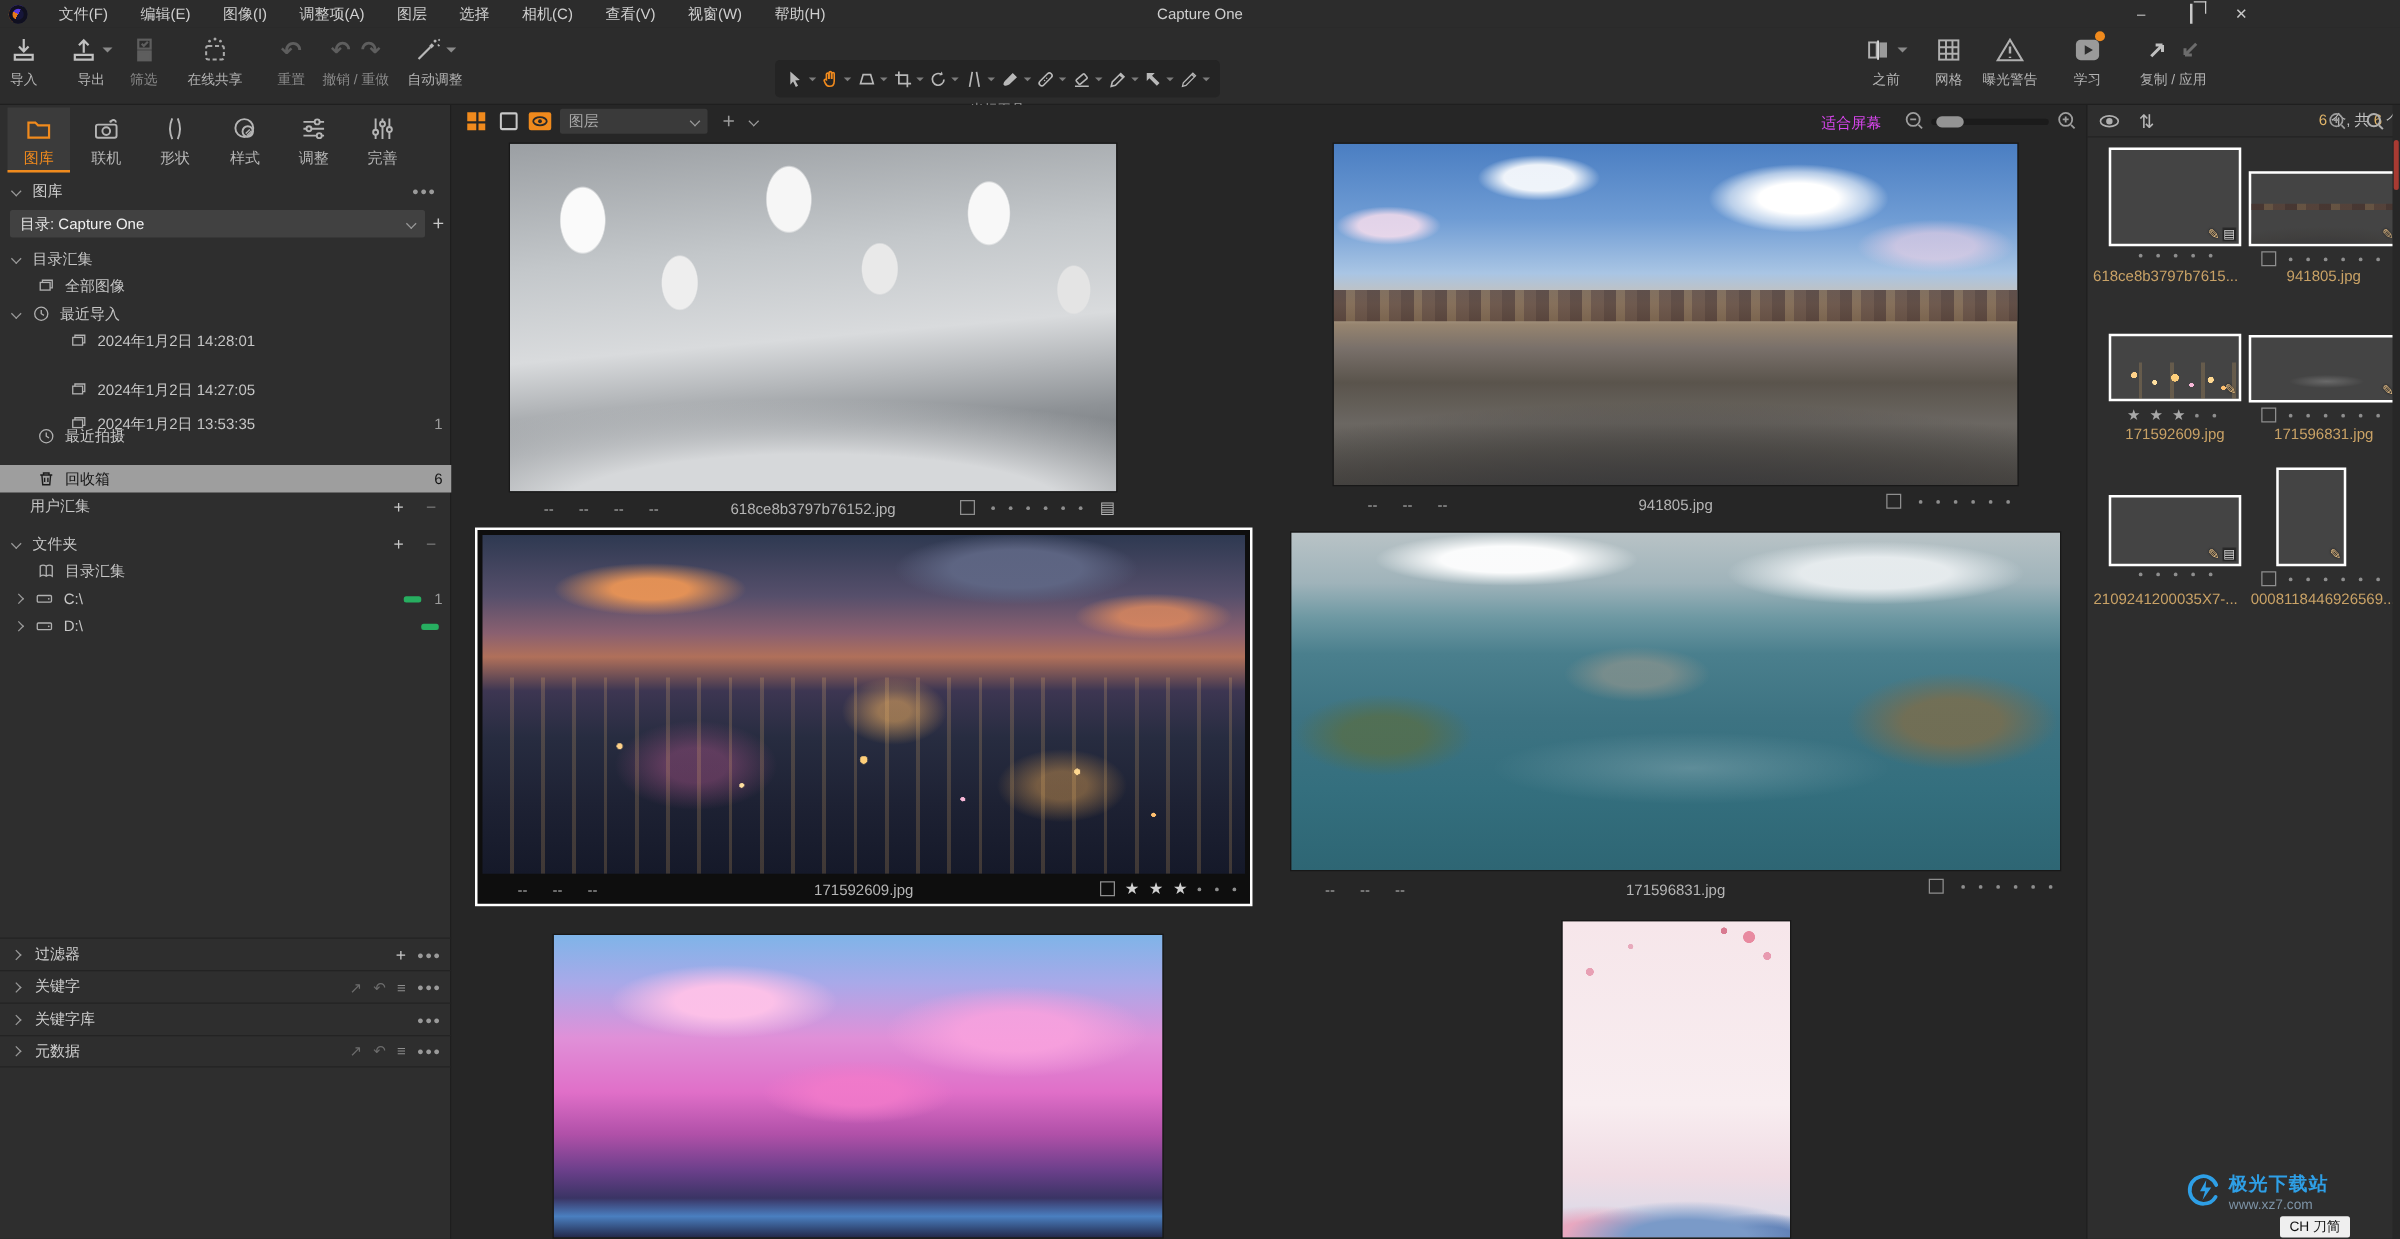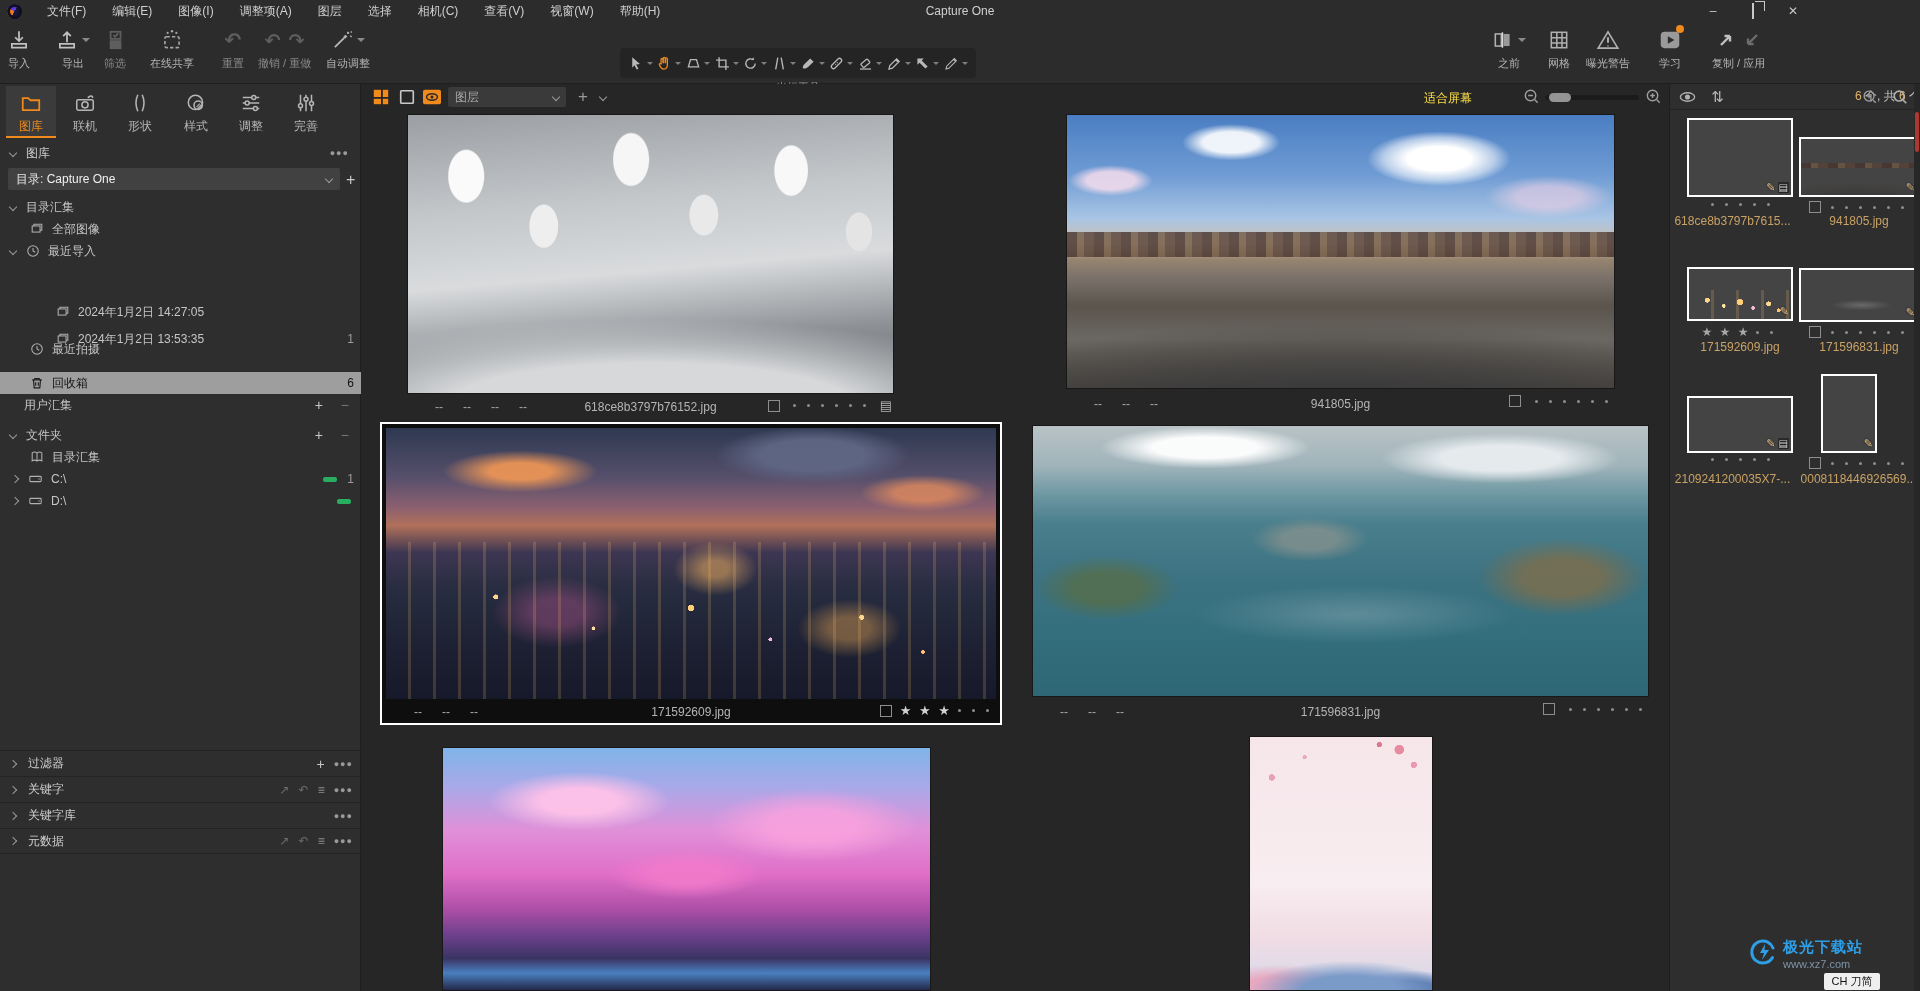--- a/index.html
+++ b/index.html
@@ -452,20 +452,27 @@
       </svg>
     <span>最近导入</span>
   </div>
   <div class="treerow" style="top:134px">
     <svg style="margin:0 8px 0 30px" width="14" height="14" viewBox="0 0 16 16" fill="none" stroke="#b0b0b0" stroke-width="1.2">
         <path d="M4.5 4.5V2.5h9v7h-2"></path>
         <rect x="2.5" y="4.5" width="9" height="7"></rect>
       </svg>
     <span>全部图像</span>
   </div>
+  <div class="treerow" style="top:178px">
+    <svg style="margin:0 8px 0 56px" width="14" height="14" viewBox="0 0 16 16" fill="none" stroke="#b0b0b0" stroke-width="1.2">
+        <path d="M4.5 4.5V2.5h9v7h-2"></path>
+        <rect x="2.5" y="4.5" width="9" height="7"></rect>
+      </svg>
+    <span>2024年1月2日 14:28:01</span>
+  </div>
   <div class="treerow" style="top:217px">
     <svg style="margin:0 8px 0 56px" width="14" height="14" viewBox="0 0 16 16" fill="none" stroke="#b0b0b0" stroke-width="1.2">
         <path d="M4.5 4.5V2.5h9v7h-2"></path>
         <rect x="2.5" y="4.5" width="9" height="7"></rect>
       </svg>
     <span>2024年1月2日 14:27:05</span>
   </div>
   <div class="treerow" style="top:244px">
     <svg style="margin:0 8px 0 56px" width="14" height="14" viewBox="0 0 16 16" fill="none" stroke="#b0b0b0" stroke-width="1.2">
         <path d="M4.5 4.5V2.5h9v7h-2"></path>
@@ -585,21 +592,21 @@
           <circle cx="11" cy="10" r="1.7" fill="#2a2a2a"></circle>
         </svg>
     </span>
     <div id="layersel">
       <span>图层</span>
       <span class="chev down"></span>
     </div>
     <span class="pm" style="position:absolute;left:216px;top:3px;font-size:17px;color:#9a9a9a">+</span>
     <span class="chev down" style="position:absolute;left:238px;top:10px"></span>
 
-    <span style="position:absolute;left:1062px;top:6px;color:#fde047">适合屏幕</span>
+    <span style="position:absolute;left:1095px;top:6px;color:#d946ef">适合屏幕</span>
     <span style="position:absolute;left:1160px;top:3px">
       <svg width="19" height="19" viewBox="0 0 20 20" fill="none" stroke="#9e9e9e" stroke-width="1.5">
           <circle cx="9" cy="9" r="5.5"></circle>
           <path d="M6.5 9h5M13.5 13.5l3 3"></path>
         </svg>
     </span>
     <div id="zoomtrack">
         <div id="zoomhandle"></div>
       </div>
     <span style="position:absolute;left:1282px;top:3px">

